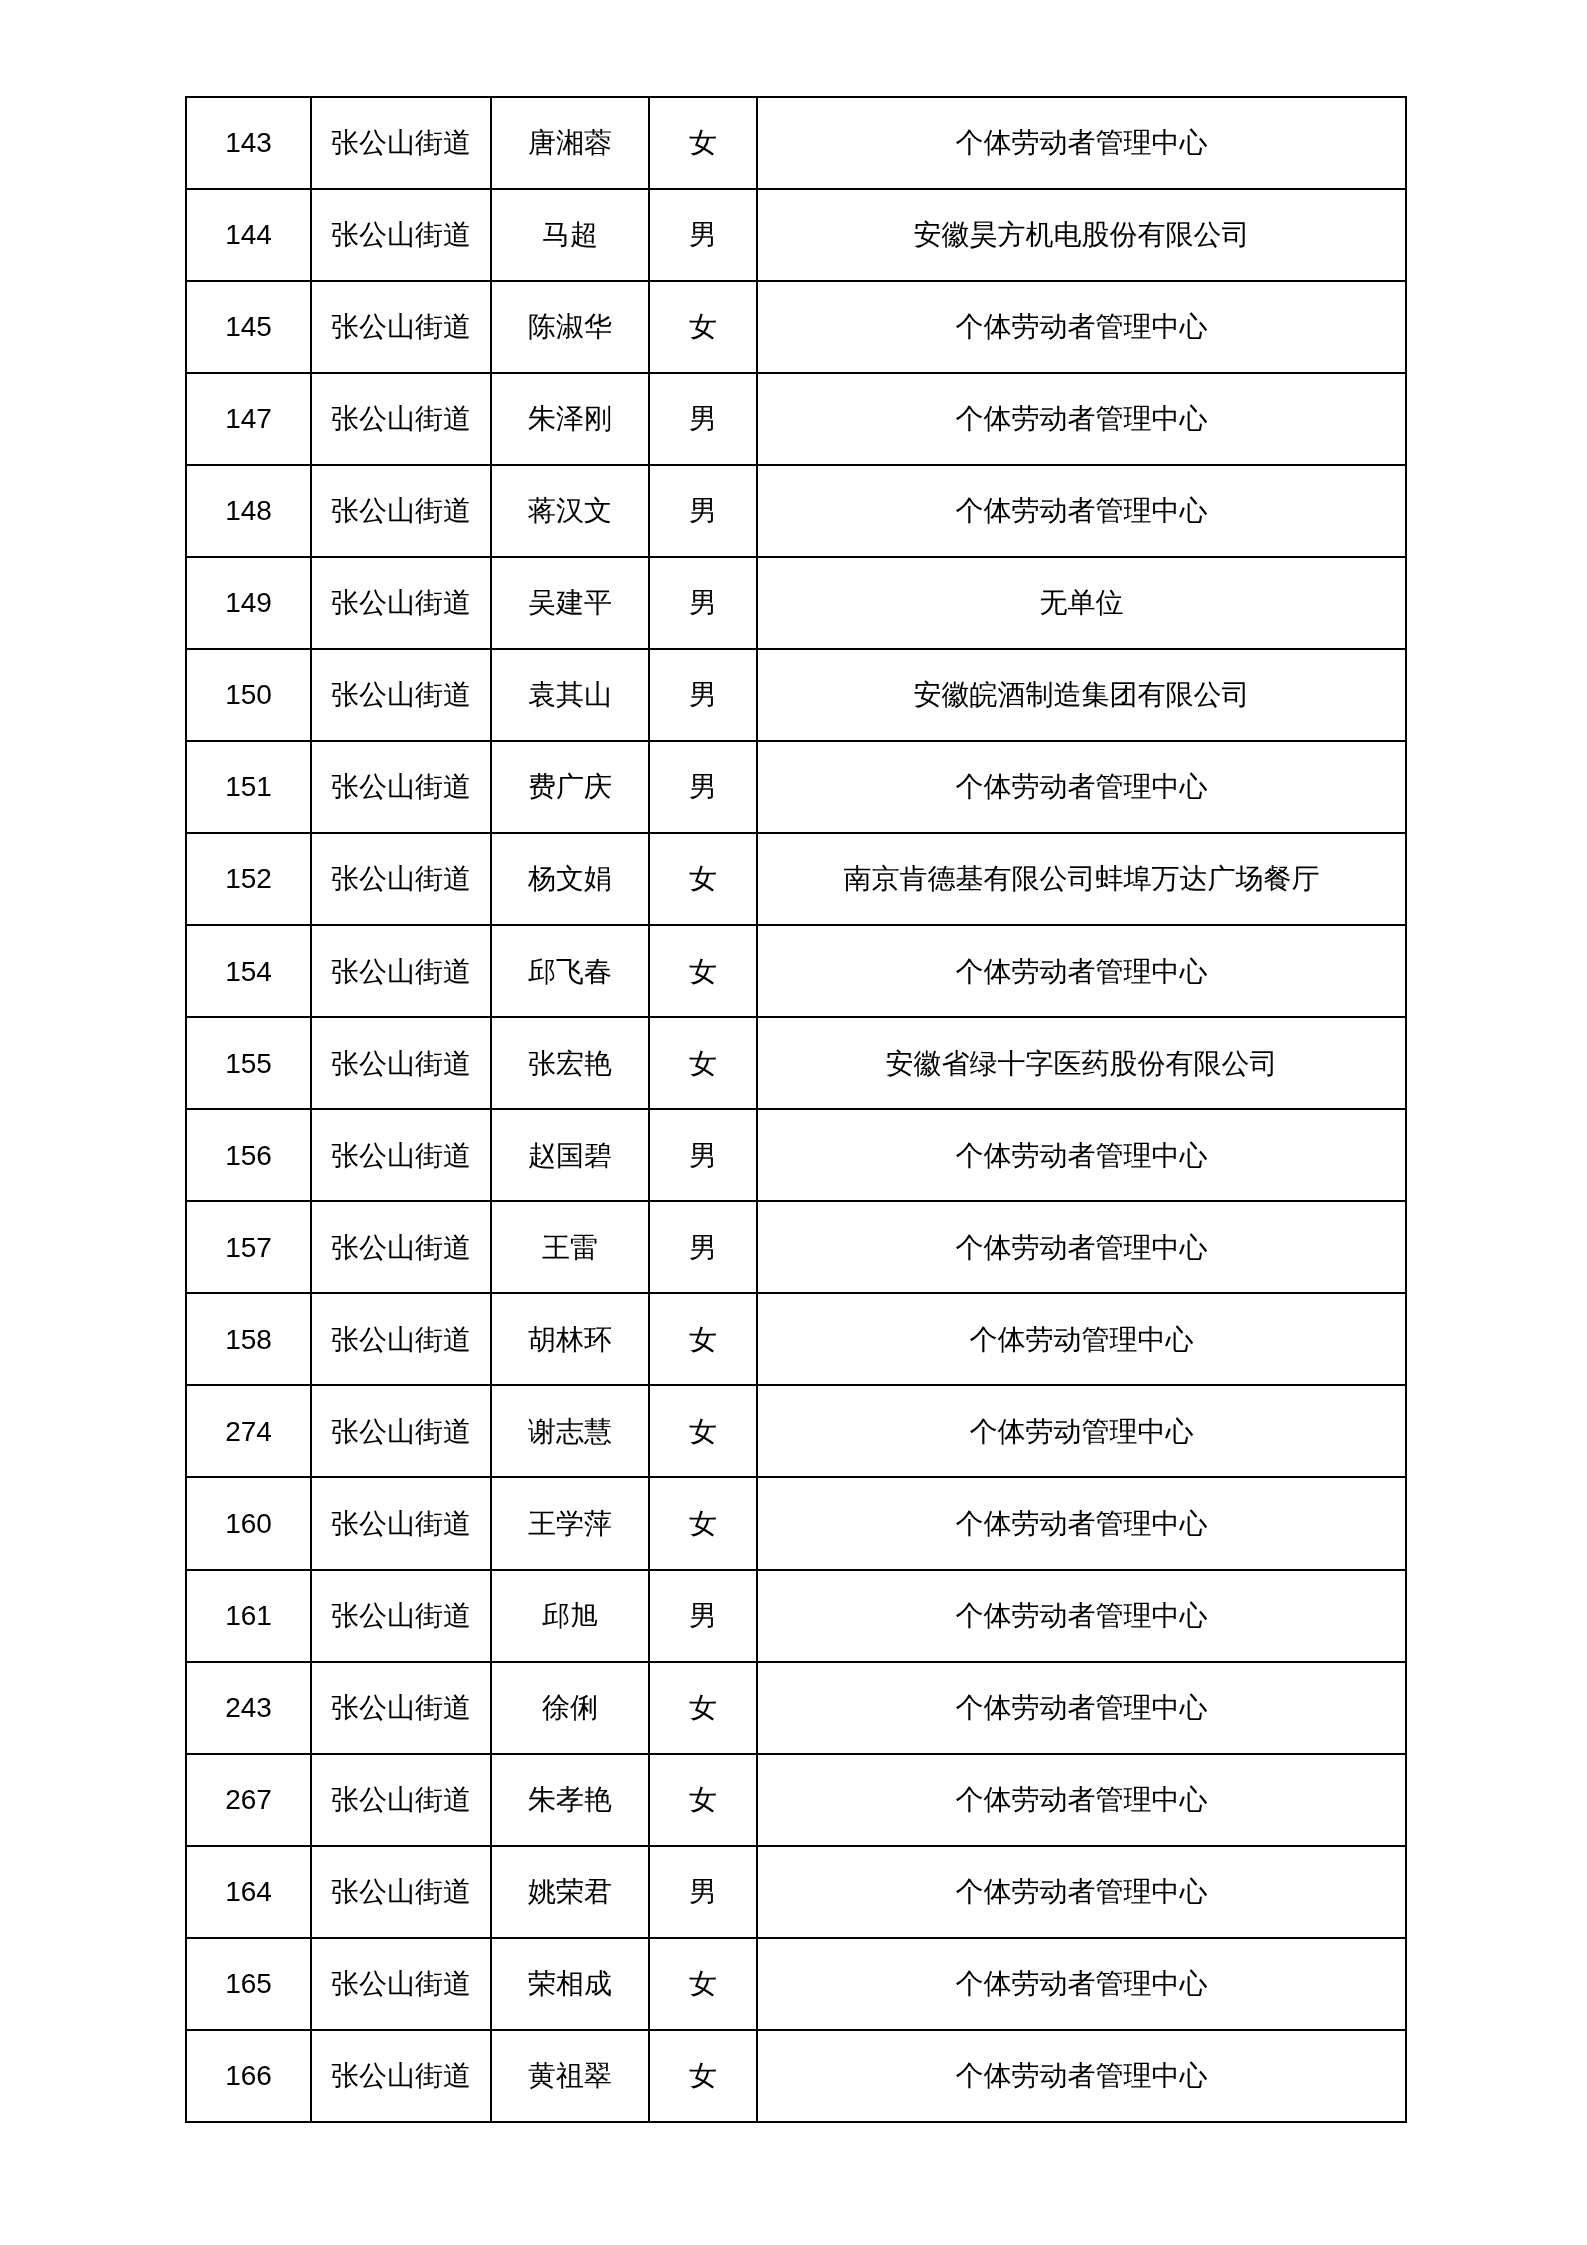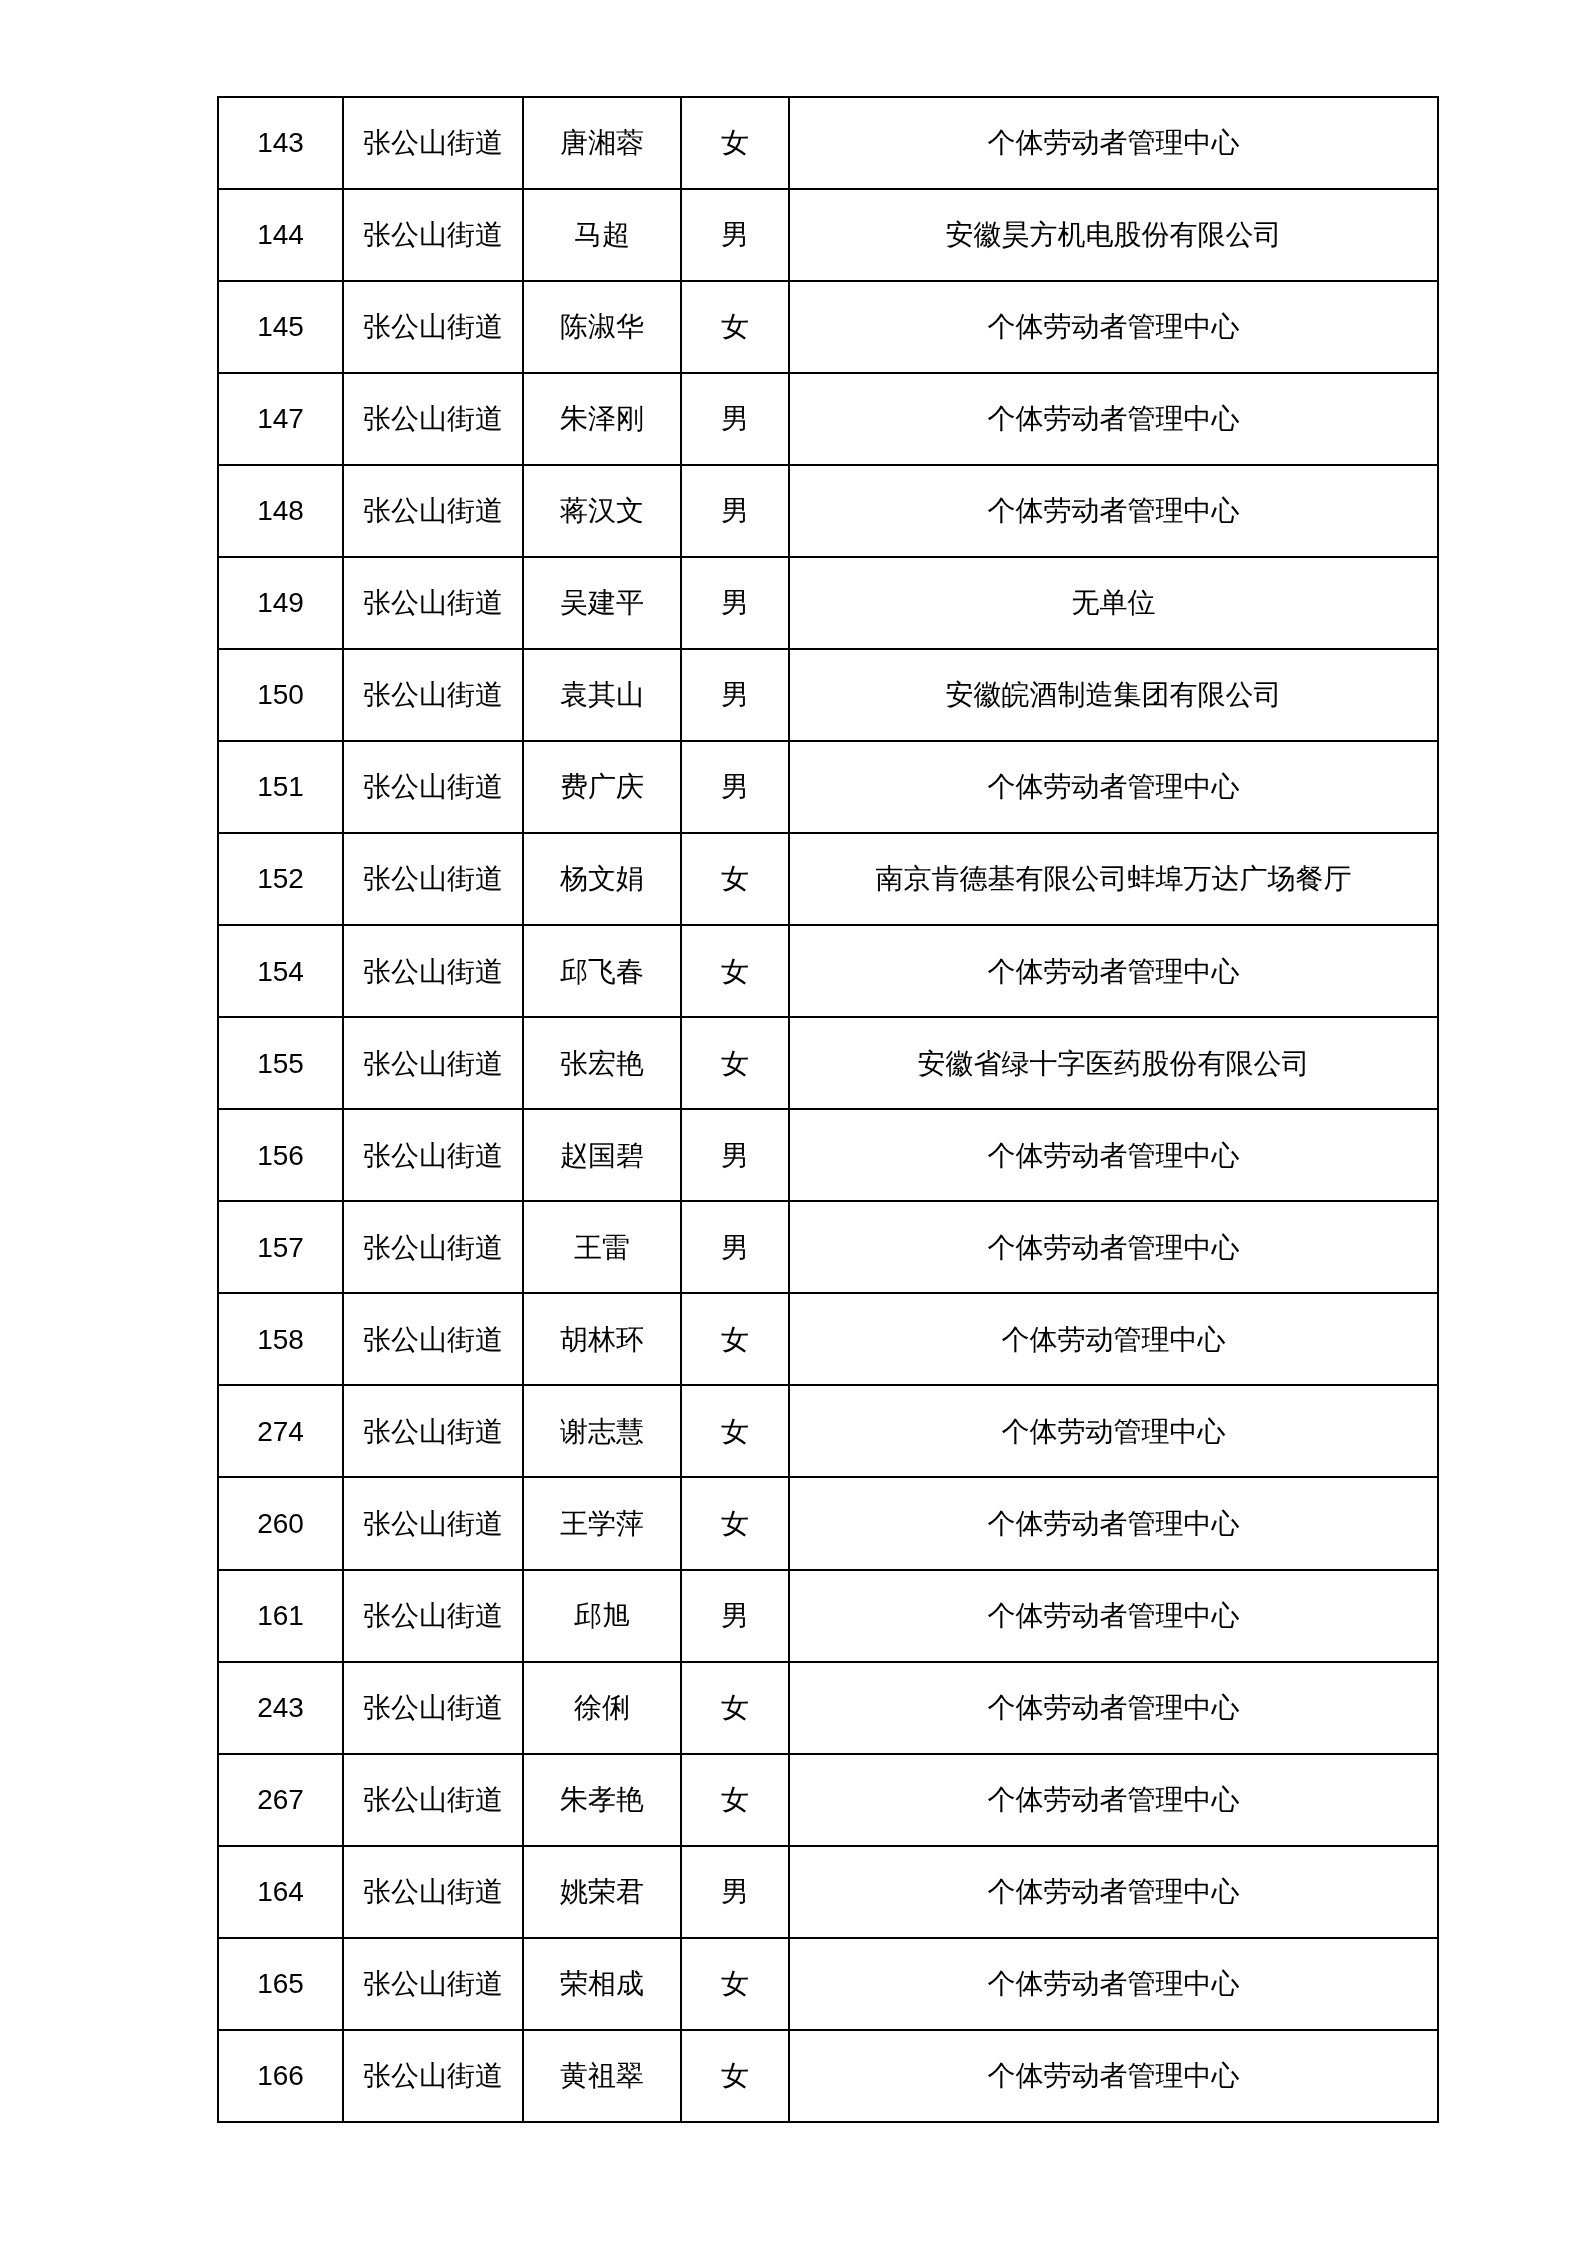--- a/index.html
+++ b/index.html
@@ -24,21 +24,20 @@
     overflow: hidden;
   }
   table.roster {
     position: absolute;
     left: 185px;
     top: 96px;
     width: 1220px;
     height: 2027px;
     border-collapse: collapse;
     table-layout: fixed;
-    margin-left: 32px;
   }
   table.roster tr {
     height: 84.45px;
   }
   table.roster td {
     border: 2px solid #000000;
     text-align: center;
     vertical-align: middle;
     font-size: 28px;
     line-height: 1.2;
@@ -160,21 +159,21 @@
     <td>个体劳动管理中心</td>
   </tr>
         <tr>
     <td>274</td>
     <td>张公山街道</td>
     <td>谢志慧</td>
     <td>女</td>
     <td>个体劳动管理中心</td>
   </tr>
         <tr>
-    <td>260</td>
+    <td>160</td>
     <td>张公山街道</td>
     <td>王学萍</td>
     <td>女</td>
     <td>个体劳动者管理中心</td>
   </tr>
         <tr>
     <td>161</td>
     <td>张公山街道</td>
     <td>邱旭</td>
     <td>男</td>

